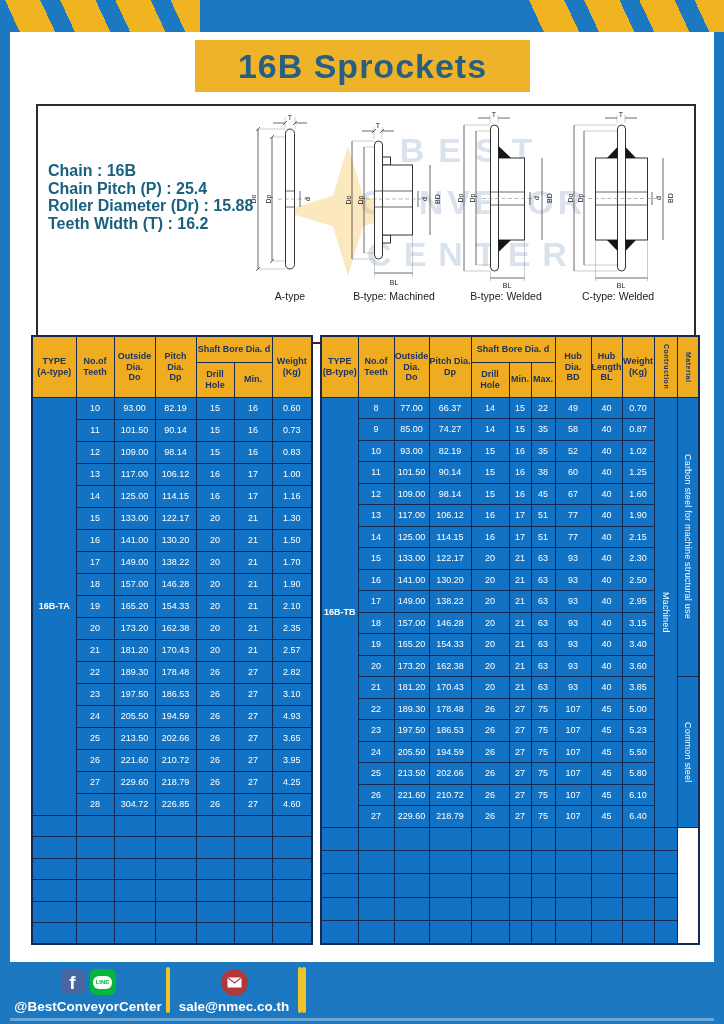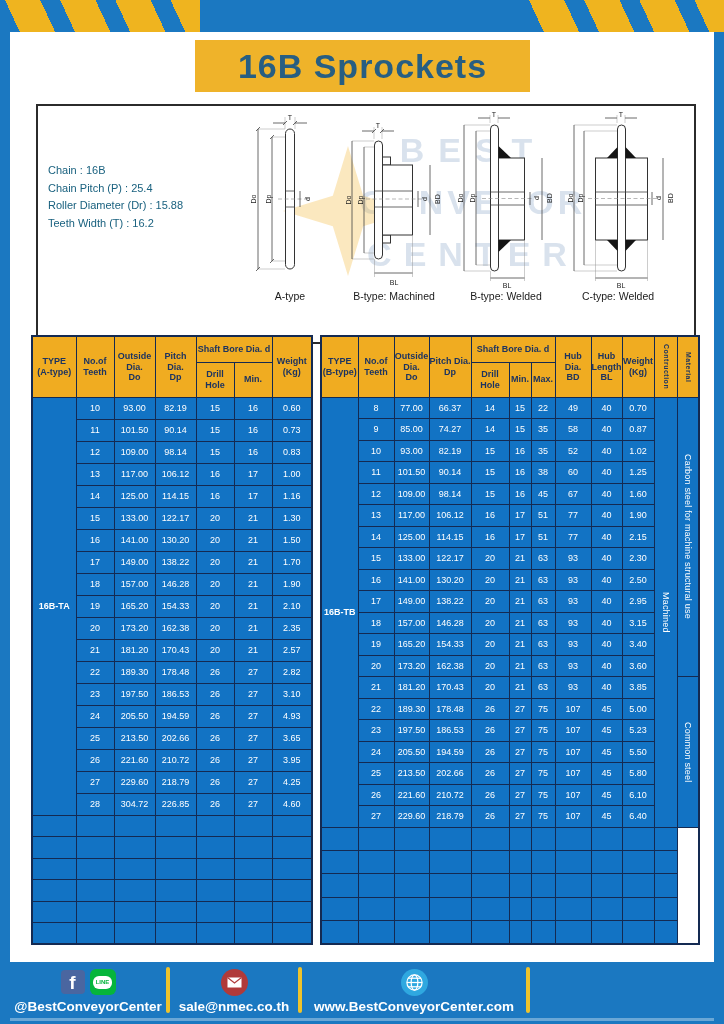--- a/index.html
+++ b/index.html
@@ -19,21 +19,21 @@
   
   .sheet{position:absolute;left:10px;top:32px;width:704px;height:930px;background:#ffffff;}
 
   .banner{position:absolute;left:185px;top:8px;width:335px;height:52px;background:#EFB32A;
     display:flex;align-items:center;justify-content:center;}
   .banner .t{font-size:34px;font-weight:bold;color:#275E82;letter-spacing:1px;}
 
   .spec-box{position:absolute;left:26px;top:72px;width:660px;height:240px;background:#FFFFFF;
     border:2px solid #2B2B2B;}
   .spec-list{position:absolute;left:10px;top:56px;z-index:2;}
-  .spec-list div{font-size:11px;font-weight:normal;color:#19617F;line-height:17.5px;white-space:nowrap;}
+  .spec-list div{font-size:16px;font-weight:bold;color:#19617F;line-height:17.5px;white-space:nowrap;}
 
   .watermark{position:absolute;left:225px;top:18px;width:420px;z-index:0;text-align:center;}
   .watermark .wline{font-weight:bold;color:rgba(130,160,195,0.30);line-height:52px;font-size:34px;}
   .wm-star{position:absolute;left:245px;top:40px;z-index:0;}
 
   .diagram-row{position:absolute;left:204px;top:5px;width:450px;height:200px;z-index:1;
     display:flex;justify-content:flex-start;align-items:flex-start;}
   .figure{display:flex;flex-direction:column;align-items:center;}
   .caption{font-size:10.5px;color:#1B1B1B;margin-top:1px;}
   .fig-svg .dim{stroke:#444;stroke-width:0.8;}
@@ -848,29 +848,15 @@
       <div class="circle-icon mail-bg">
         <svg width="15" height="11" viewBox="0 0 15 11">
             <rect x="0.5" y="0.5" width="14" height="10" fill="#fff"></rect>
             <path d="M0.5,0.5 L7.5,6 L14.5,0.5" fill="none" stroke="#B03A3A" stroke-width="1.2"></path>
           </svg>
       </div>
     </div>
     <div class="f-label">sale@nmec.co.th</div>
   </div>
   <div class="f-sep"></div>
-  <div class="f-block b3">
-    <div class="f-icons">
-      <div class="circle-icon globe-bg">
-        <svg width="19" height="19" viewBox="0 0 20 20" fill="none" stroke="#fff" stroke-width="1.3">
-          <circle cx="10" cy="10" r="8"></circle>
-            <ellipse cx="10" cy="10" rx="3.5" ry="8"></ellipse>
-          <line x1="2" y1="10" x2="18" y2="10"></line>
-            <line x1="3" y1="5.5" x2="17" y2="5.5"></line>
-            <line x1="3" y1="14.5" x2="17" y2="14.5"></line>
-        </svg>
-      </div>
-    </div>
-    <div class="f-label">www.BestConveyorCenter.com</div>
-  </div>
   <div class="f-sep"></div>
 </div>
 <div class="bottom-strip"></div>
 
 </body></html>

